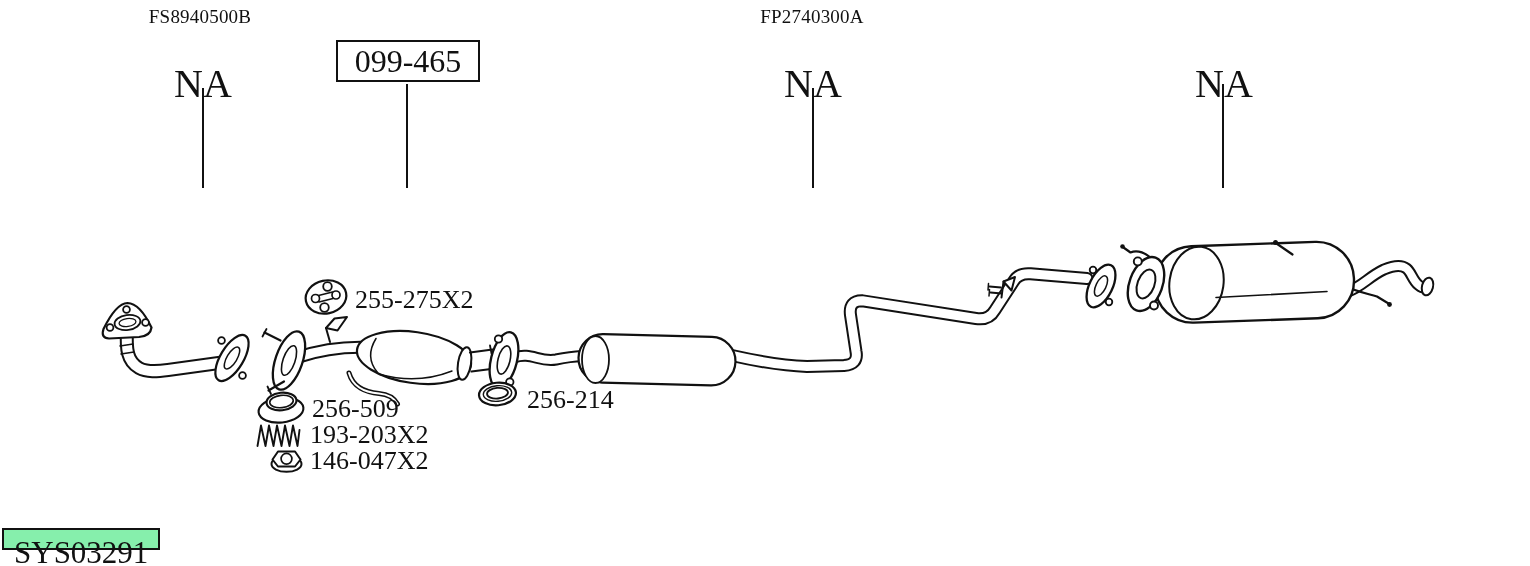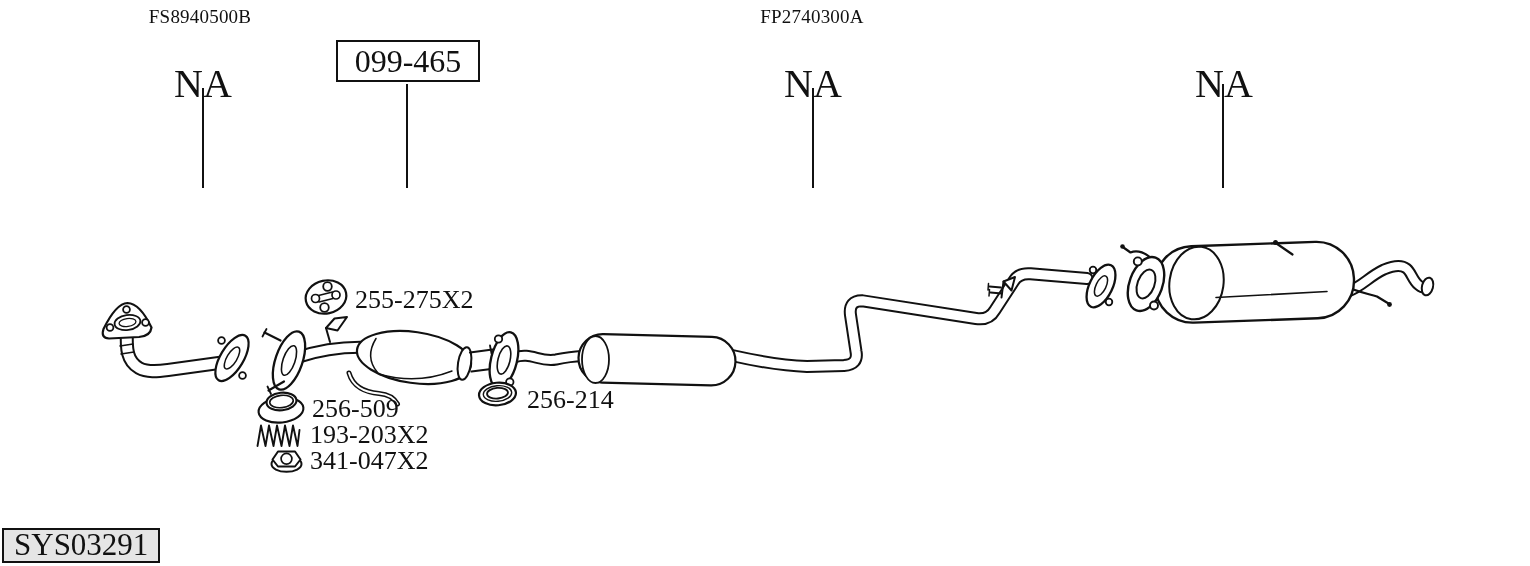--- a/index.html
+++ b/index.html
@@ -11,22 +11,22 @@
   .abs{position:absolute;white-space:nowrap;}
   .callout-ref{width:160px;text-align:center;top:6px;font-size:19px;letter-spacing:.2px;}
   .callout-na{width:160px;text-align:center;top:37px;font-size:40px;line-height:1;margin-top:27px;}
   .part-box{
     left:336px;top:40px;width:144px;height:42px;border:2.5px solid #111;
     box-sizing:border-box;display:flex;align-items:center;justify-content:center;
     font-size:32px;background:#fff;text-align:center;
   }
   .part-code{font-size:26px;line-height:1;}
   .sys-box{
-    left:2px;top:528px;height:35px;border:2.5px solid #111;box-sizing:border-box;
-    padding:0 10px;font-size:31px;line-height:30px;background:#e5e5e5;
+    left:2px;top:528px;height:22px;border:2.5px solid #111;box-sizing:border-box;
+    padding:8px 10px;font-size:31px;line-height:30px;background:#86efac;
   }
 </style>
 </head>
 <body>
 
 <div class="stage">
 
   <svg width="1530" height="566" viewBox="0 0 1530 566">
     <g stroke="#111" fill="none" stroke-linecap="round" stroke-linejoin="round">
 
@@ -147,17 +147,17 @@
   <div class="abs callout-ref" style="left:732px">FP2740300A</div>
 
   <div class="abs callout-na" style="left:123px">NA</div>
   <div class="abs part-box">099-465</div>
   <div class="abs callout-na" style="left:733px">NA</div>
   <div class="abs callout-na" style="left:1144px">NA</div>
 
   <div class="abs part-code" style="left:355px;top:287px">255-275X2</div>
   <div class="abs part-code" style="left:312px;top:396px">256-509</div>
   <div class="abs part-code" style="left:310px;top:422px">193-203X2</div>
-  <div class="abs part-code" style="left:310px;top:448px">341-047X2</div>
+  <div class="abs part-code" style="left:310px;top:448px">146-047X2</div>
   <div class="abs part-code" style="left:527px;top:387px">256-214</div>
 
   <div class="abs sys-box">SYS03291</div>
 </div>
 
 </body></html>

